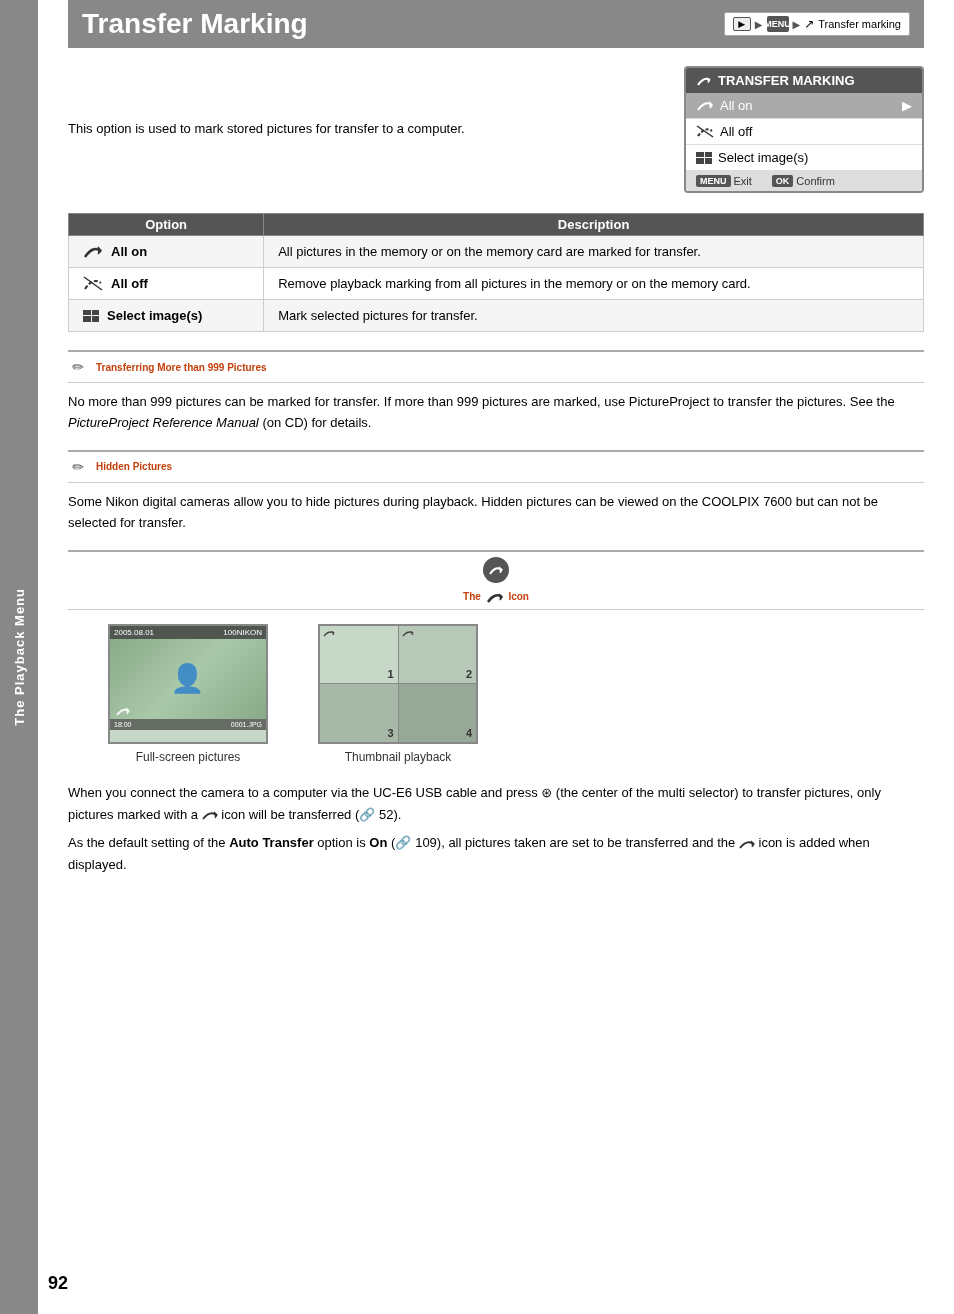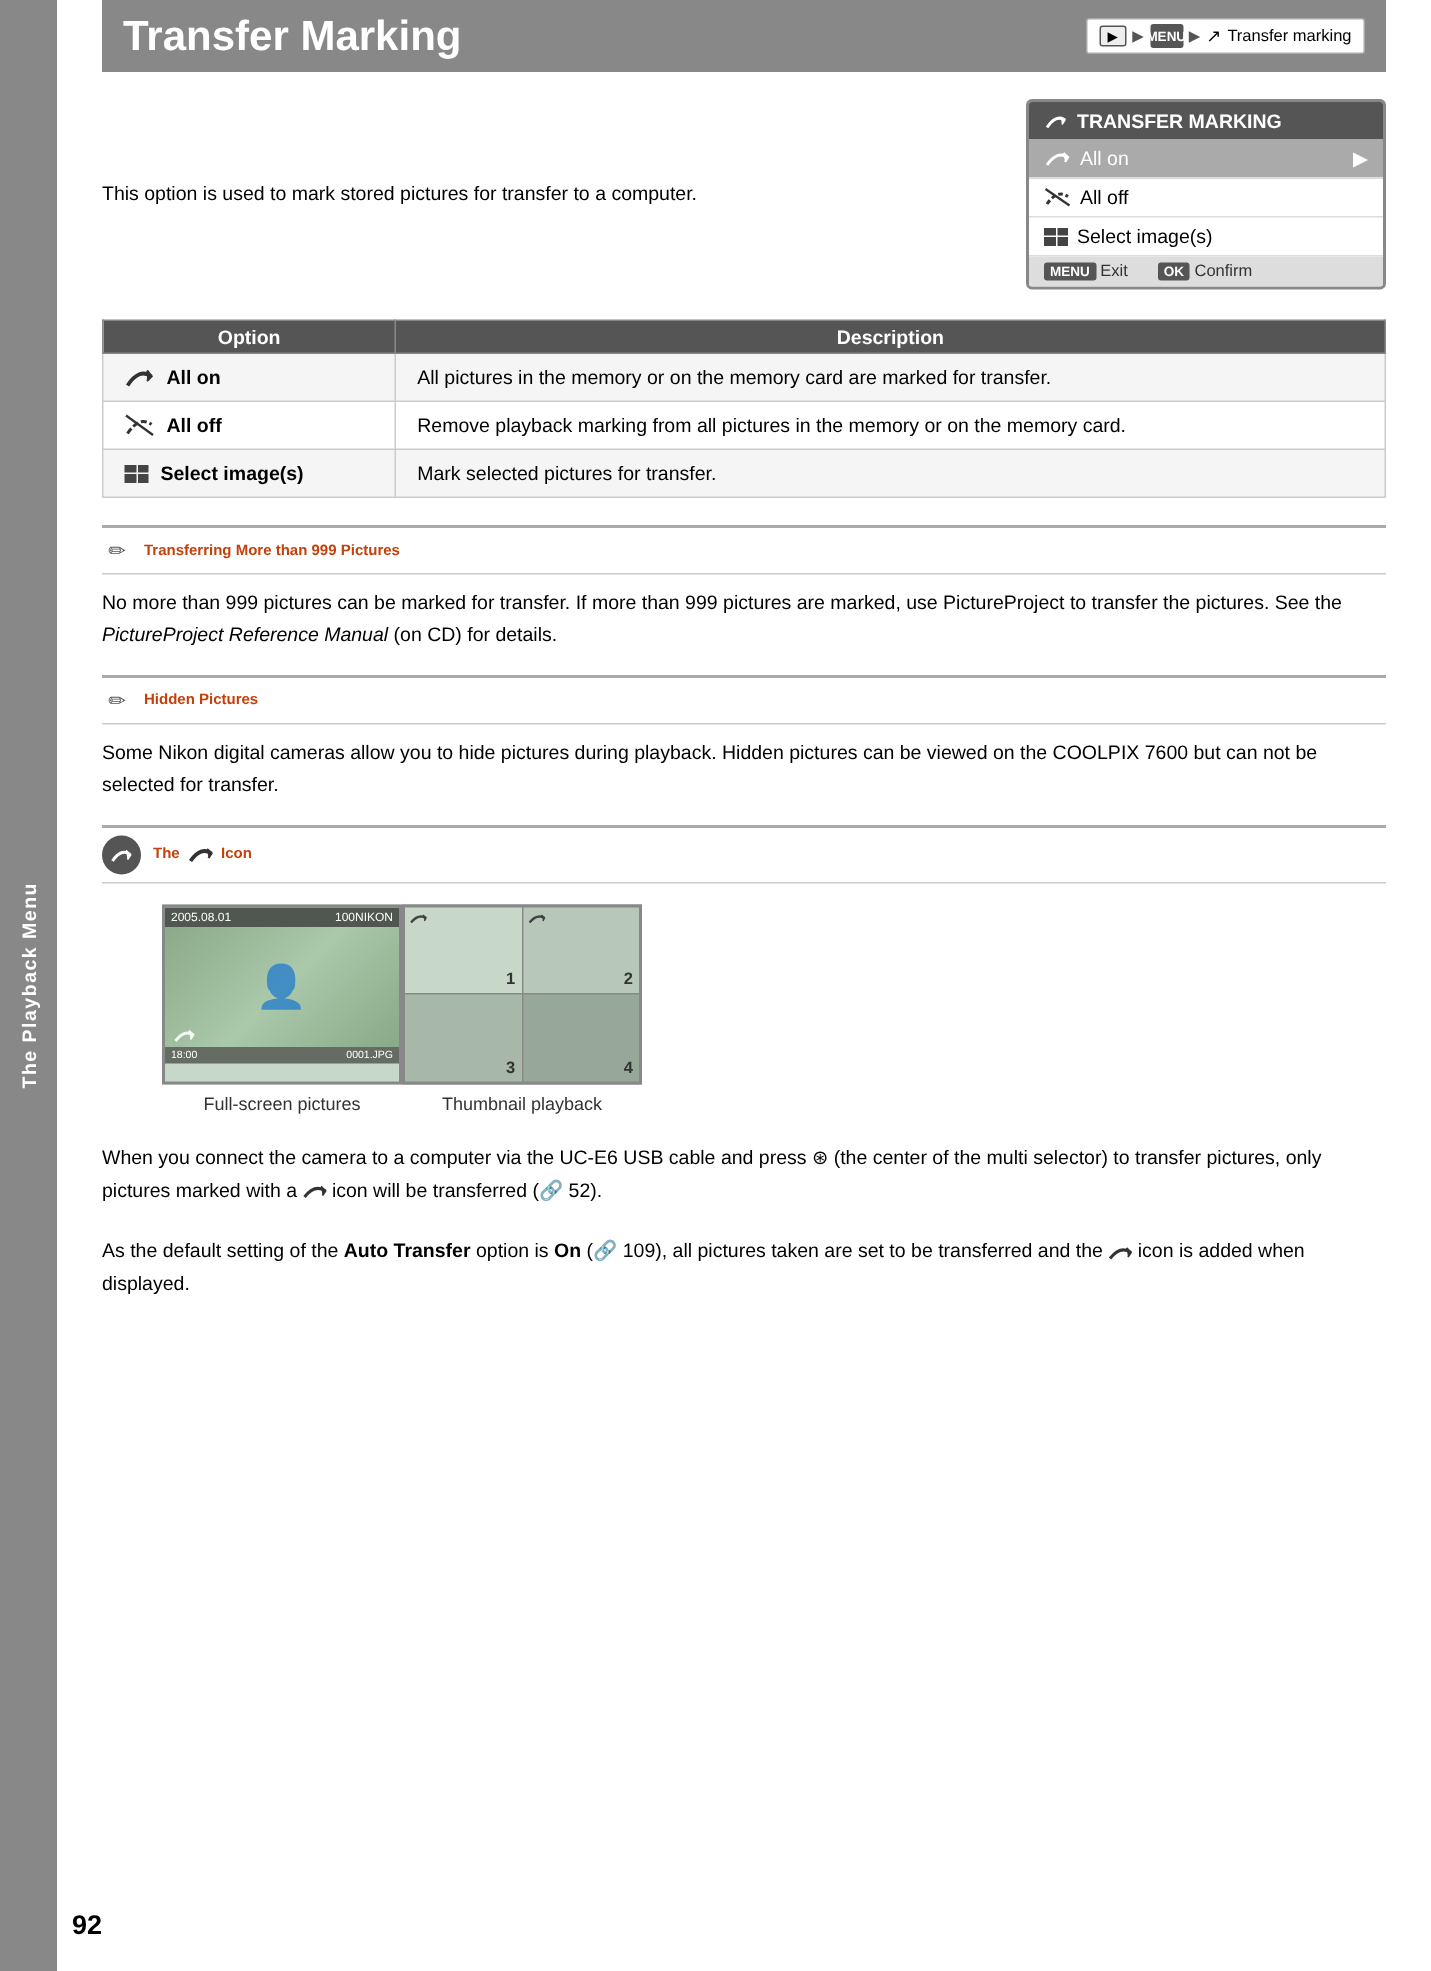--- a/index.html
+++ b/index.html
@@ -227,36 +227,38 @@
       margin-bottom: 18px;
     }
     .icon-section-header {
       display: flex;
       align-items: center;
       gap: 8px;
       border-top: 2px solid #aaa;
       border-bottom: 1px solid #ccc;
       padding: 5px 0;
       margin-bottom: 8px;
+      flex-direction: column;
     }
     .round-icon {
       width: 26px;
       height: 26px;
       border-radius: 50%;
       background: #555;
       display: flex;
       align-items: center;
       justify-content: center;
       color: white;
       font-size: 10px;
     }
 
     
     .playback-images {
       display: flex;
+      gap: 50px;
       margin: 14px 0 10px 40px;
       align-items: flex-end;
     }
     .playback-item {
       display: flex;
       flex-direction: column;
       align-items: center;
       gap: 6px;
     }
     .playback-caption {
@@ -606,21 +608,21 @@
   <div class="bottom-text">
     <p>
       When you connect the camera to a computer via the UC-E6 USB cable and press ⊛
       (the center of the multi selector) to transfer pictures, only pictures marked with a
       <svg width="16" height="12" viewBox="0 0 16 12" style="vertical-align:middle">
         <path d="M1 10 Q8 1 15 6" stroke="#333" stroke-width="2" fill="none"></path>
         <polyline points="12,3 15,6 13,9" fill="#333" stroke="#333" stroke-width="1.2"></polyline>
       </svg>
       icon will be transferred (🔗 52).
     </p>
-    <p style="margin-top:18px;">
+    <p style="margin-top:6px;">
       As the default setting of the <strong>Auto Transfer</strong>
       option is <strong>On</strong> (🔗 109), all pictures taken
       are set to be transferred and the
       <svg width="16" height="12" viewBox="0 0 16 12" style="vertical-align:middle">
         <path d="M1 10 Q8 1 15 6" stroke="#333" stroke-width="2" fill="none"></path>
         <polyline points="12,3 15,6 13,9" fill="#333" stroke="#333" stroke-width="1.2"></polyline>
       </svg>
       icon is added when displayed.
     </p>
   </div>

